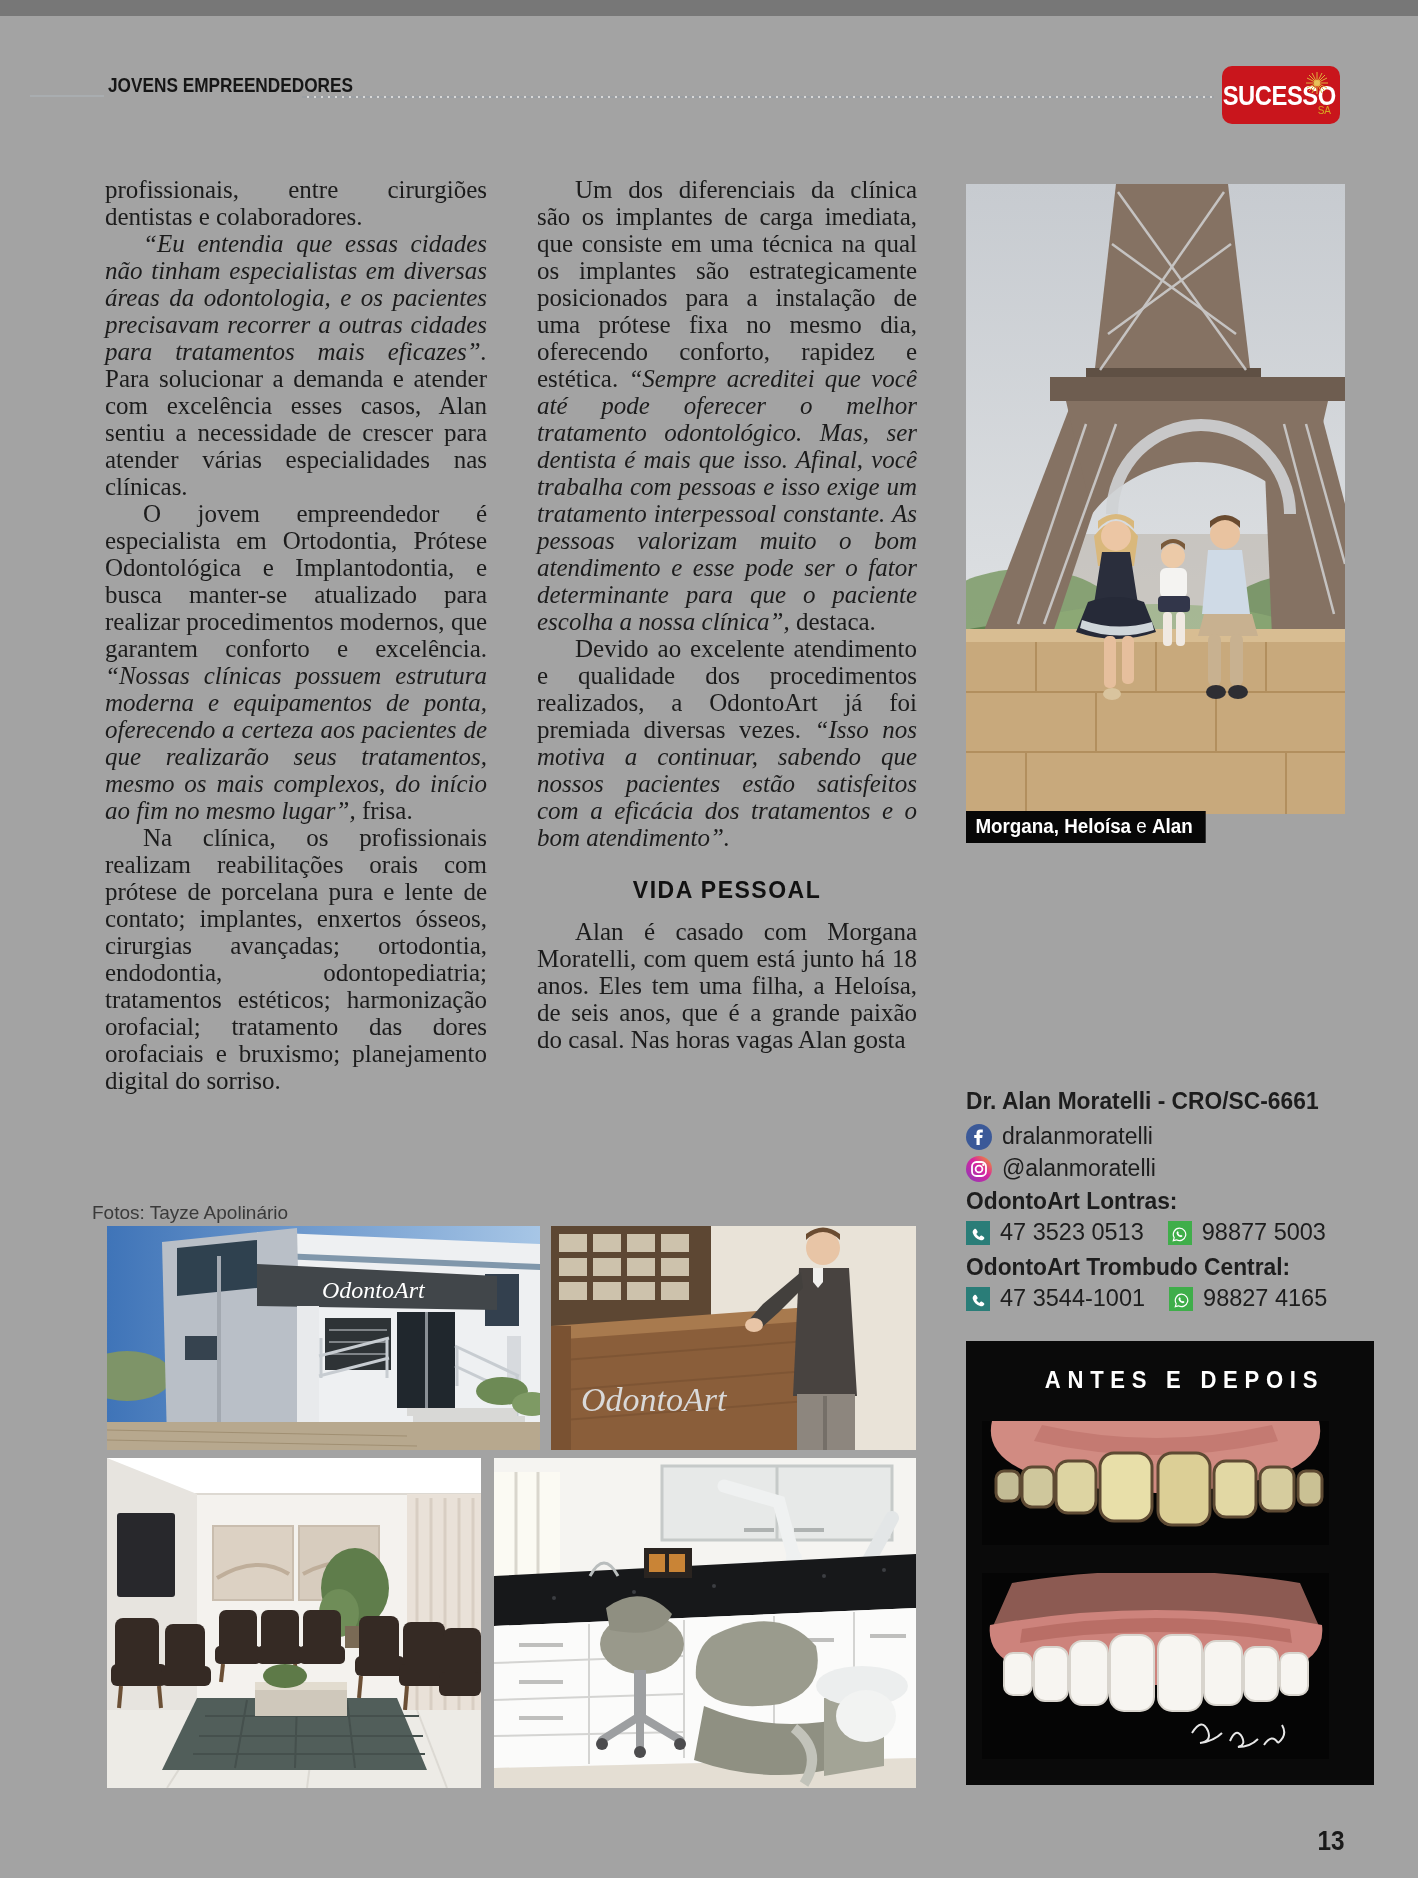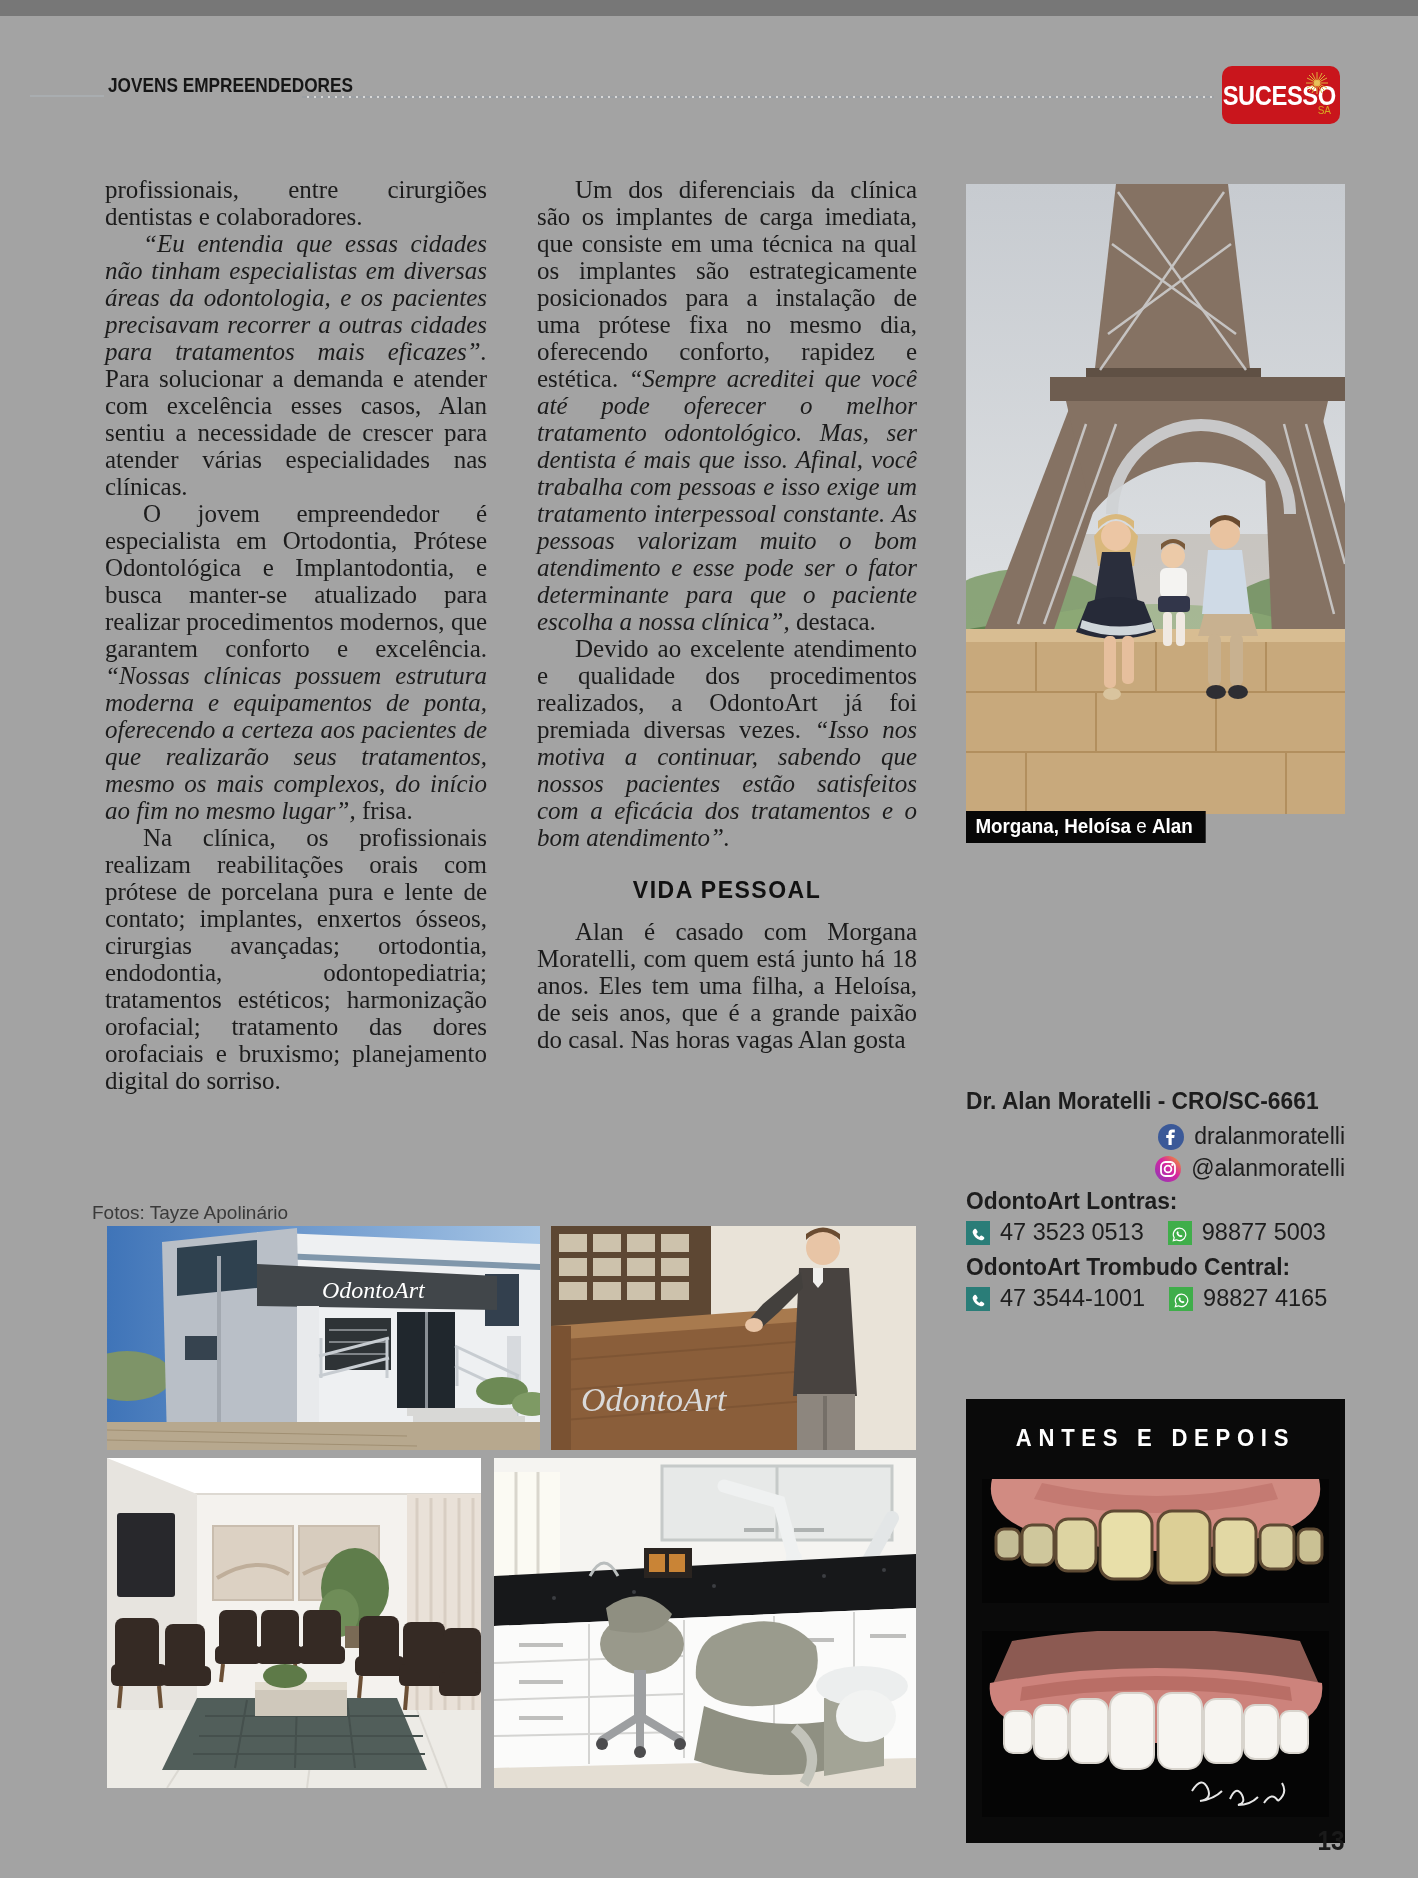--- a/index.html
+++ b/index.html
@@ -27,27 +27,27 @@
   
   .ph{position:absolute;overflow:hidden;}
   .ph svg{display:block;}
   .credit{position:absolute;left:92px;top:1186px;font-family:"Liberation Sans",sans-serif;font-size:19px;color:#3a3a3a;}
   .family-caption{position:absolute;left:966px;top:795px;background:#070707;color:#fff;
       font-family:"Liberation Sans",sans-serif;font-weight:bold;font-size:20px;padding:4px 14px 5px 10px;transform:scaleX(.94);transform-origin:left;}
   .family-caption .reg{font-weight:normal;}
   
   .contact{position:absolute;left:966px;top:1072px;width:379px;font-family:"Liberation Sans",sans-serif;color:#1d1d1d;}
   .contact .name{font-weight:bold;font-size:23.5px;margin-bottom:8px;transform:scaleX(.97);transform-origin:left;}
-  .crow{display:flex;align-items:center;gap:10px;margin:5px 0;font-size:23px;justify-content:flex-end;}
+  .crow{display:flex;align-items:center;gap:10px;margin:5px 0;font-size:23px;}
   .crow .ic{flex:0 0 auto;width:26px;height:26px;border-radius:50%;display:flex;align-items:center;justify-content:center;}
   .clinic{font-weight:bold;font-size:23.5px;margin:6px 0 2px 0;transform:scaleX(.97);transform-origin:left;}
   .phones{display:flex;align-items:center;gap:10px;margin:4px 0 8px 0;font-size:23.5px;text-align:center;}
   .phones .num{margin-right:14px;}
   
-  .panel{position:absolute;left:966px;top:1383px;width:379px;height:444px;background:#0a0a0a;}
+  .panel{position:absolute;left:966px;top:1325px;width:379px;height:444px;background:#0a0a0a;padding-left:29px;}
   .panel .title{color:#fff;font-family:"Liberation Sans",sans-serif;font-weight:bold;font-size:23px;
       letter-spacing:7px;text-align:center;margin-top:26px;transform:scaleX(.96);}
   .panel .shot{position:absolute;left:16px;width:347px;overflow:hidden;}
   .pageno{position:absolute;left:1316px;top:1810px;font-family:"Liberation Sans",sans-serif;
       font-size:27px;font-weight:bold;color:#1a1a1a;transform:scaleX(.9);}
 </style>
 </head>
 <body>
 
 <div class="page">

